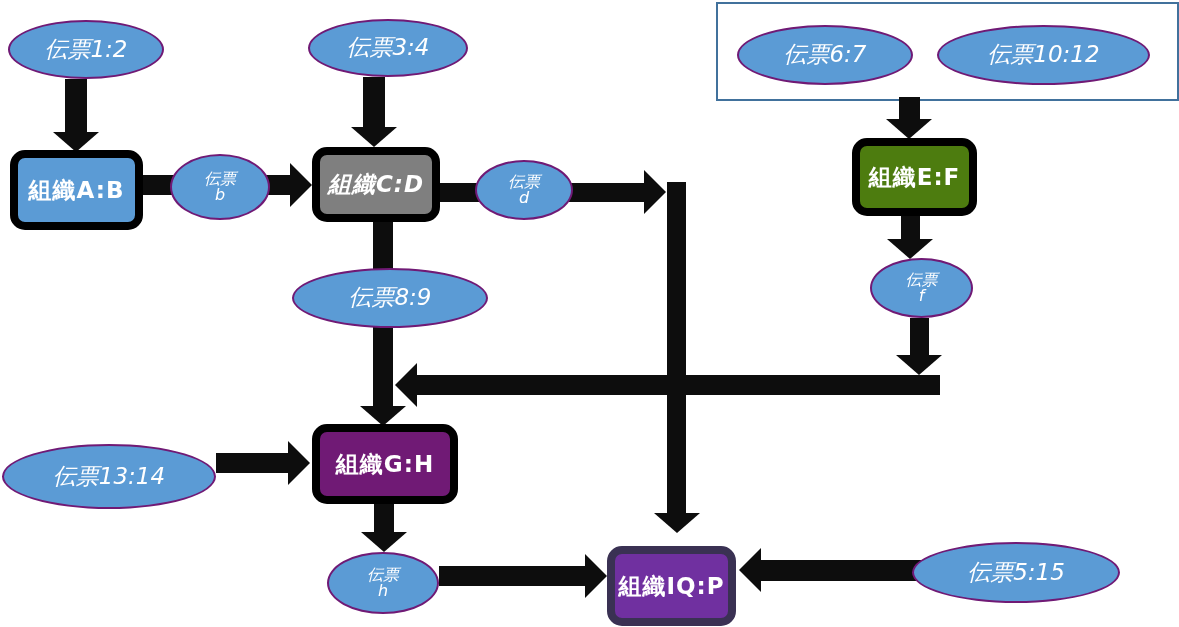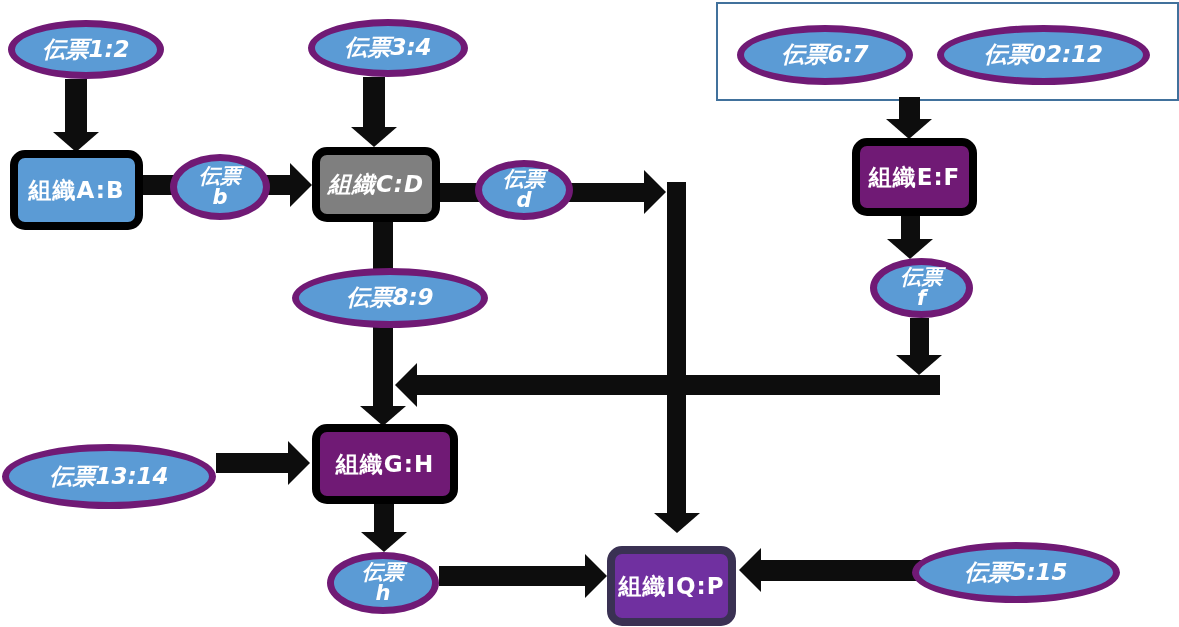--- a/index.html
+++ b/index.html
@@ -10,39 +10,39 @@
   
   .group-box {
     position:absolute; background:#ffffff; border:2px solid #41719C; z-index:0;
   }
   
   .node {
     position:absolute; display:flex; align-items:center; justify-content:center;
     color:#ffffff; text-align:center; box-sizing:border-box; z-index:3;
   }
   .ellipse {
-    border-radius:50%; background:#5B9BD5; border:7px solid #701a75;
-    font-style:italic; font-weight:bold; line-height:1.02; white-space:pre-line;
+    border-radius:50%; background:#5B9BD5; border:2px solid #701a75;
+    font-style:italic; font-weight:normal; line-height:1.02; white-space:pre-line;
   }
   .rect {
     border-radius:15px; border:8px solid #000000; font-weight:bold; letter-spacing:1px;
   }
   .rect-blue   { background:#5B9BD5; }
   .rect-gray   { background:#7F7F7F;font-style:italic; }
-  .rect-dgreen { background:#701a75; }
+  .rect-dgreen { background:#4d7c0f; }
   .rect-lgreen { background:#701a75; }
   .rect-purple { background:#7030A0; border-color:#3A3153; }
   
   .shaft { position:absolute; background:#0d0d0d; z-index:1; }
   .head  { position:absolute; width:0; height:0; z-index:1; }
   .head.down  { border-left:23px solid transparent; border-right:23px solid transparent; border-top:20px solid #0d0d0d; }
   .head.right { border-top:22px solid transparent; border-bottom:22px solid transparent; border-left:22px solid #0d0d0d; }
   .head.left  { border-top:22px solid transparent; border-bottom:22px solid transparent; border-right:22px solid #0d0d0d; }
   .fs-big   { font-size:23px; }
-  .fs-small { font-size:21px; }
+  .fs-small { font-size:16px; }
 </style>
 </head>
 <body>
 
 <div class="stage">
 
   <div class="group-box" style="left:716px; top:2px; width:459px; height:95px;"></div>
 
   <div class="shaft" style="left:65px; top:79px; width:22px; height:54px;"></div>
   <div class="head down" style="left:53px; top:132px;"></div>
@@ -97,21 +97,21 @@
 
   <div class="node rect rect-gray fs-big" style="left:312px; top:147px; width:128px; height:75px;">組織C:D</div>
 
   <div class="node ellipse fs-small" style="left:475px; top:160px; width:98px; height:60px;">伝票
 d</div>
 
   <div class="node ellipse fs-big" style="left:292px; top:268px; width:196px; height:60px;">伝票8:9</div>
 
   <div class="node ellipse fs-big" style="left:737px; top:25px; width:176px; height:60px;">伝票6:7</div>
 
-  <div class="node ellipse fs-big" style="left:937px; top:25px; width:213px; height:60px;">伝票02:12</div>
+  <div class="node ellipse fs-big" style="left:937px; top:25px; width:213px; height:60px;">伝票10:12</div>
 
   <div class="node rect rect-dgreen fs-big" style="left:852px; top:138px; width:125px; height:78px;">組織E:F</div>
 
   <div class="node ellipse fs-small" style="left:870px; top:258px; width:103px; height:60px;">伝票
 f</div>
 
   <div class="node ellipse fs-big" style="left:2px; top:444px; width:214px; height:65px;">伝票13:14</div>
 
   <div class="node rect rect-lgreen fs-big" style="left:312px; top:424px; width:146px; height:80px;">組織G:H</div>
 

